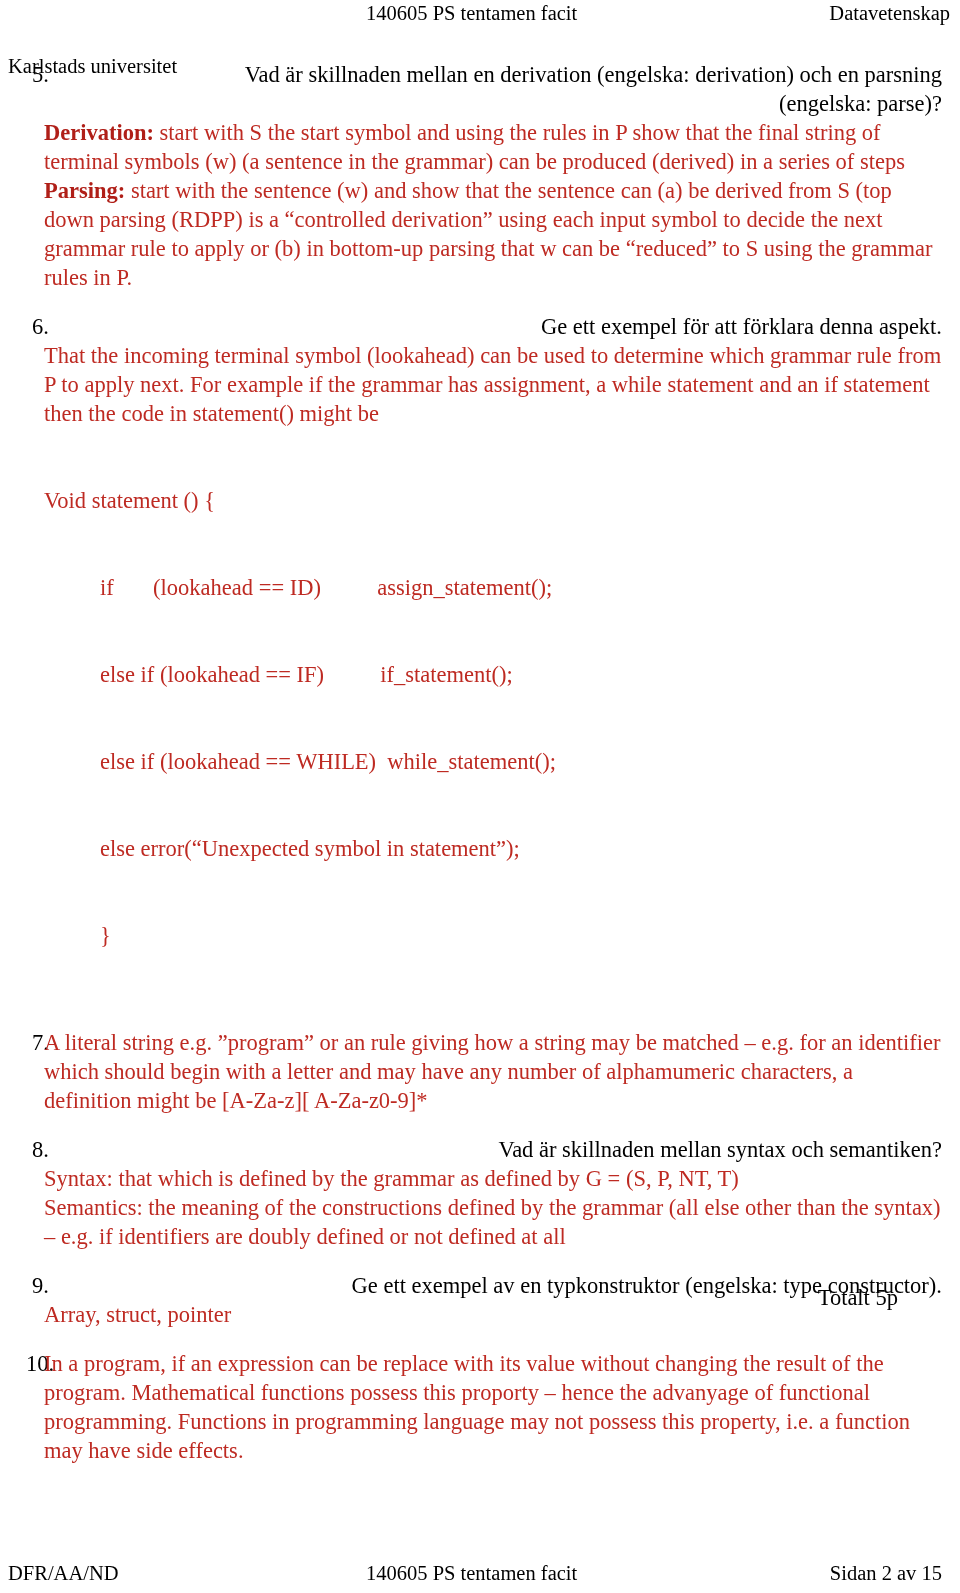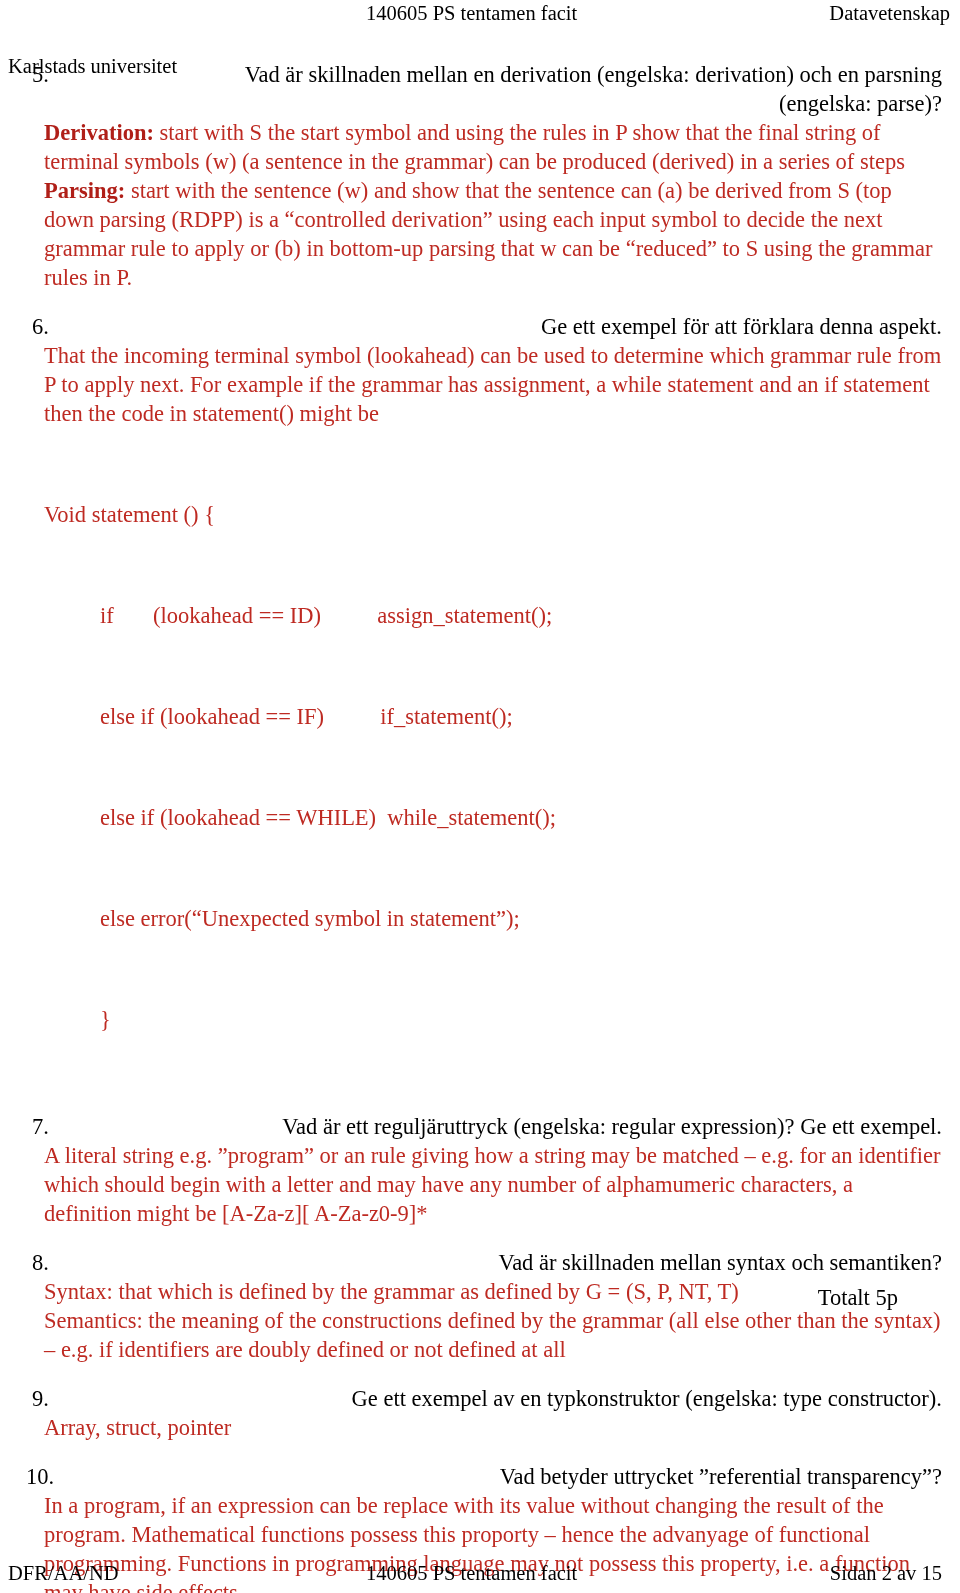--- a/index.html
+++ b/index.html
@@ -100,21 +100,21 @@
   }
 
   
   .code-block {
     font-size: 22.5px;
     line-height: 29px;
     color: #BE2A22;
     white-space: pre;
     font-family: "Liberation Serif", "DejaVu Serif", serif;
   }
-  .code-line { display: block; white-space: pre; margin-top: 14px; }
+  .code-line { display: block; white-space: pre; }
   .code-line.indent { padding-left: 56px; }
 
   .totals {
     position: absolute;
     right: 62px;
     top: 1283px;
     font-size: 22.5px;
     line-height: 29px;
     font-weight: normal;
     color: #000000;
@@ -158,21 +158,20 @@
           <span class="code-line indent">}</span>
         </div>
       </div>
     </div>
   </div>
 
   <div class="qblock">
     <div class="qrow">
       <div class="qnum">7.</div>
       <div class="qbody">
-        <div class="qtext">Vad är ett reguljäruttryck (engelska: regular expression)?  Ge ett exempel.</div>
         <div class="ans">A literal string e.g. ”program” or an rule giving how a string may be matched – e.g. for an identifier which should begin with a letter and may have any number of alphamumeric characters, a definition might be [A-Za-z][ A-Za-z0-9]*</div>
       </div>
     </div>
   </div>
 
   <div class="qblock">
     <div class="qrow">
       <div class="qnum">8.</div>
       <div class="qbody">
         <div class="qtext">Vad är skillnaden mellan syntax och semantiken?</div>
@@ -189,21 +188,20 @@
         <div class="qtext">Ge ett exempel av en typkonstruktor (engelska: type constructor).</div>
         <div class="ans">Array, struct, pointer</div>
       </div>
     </div>
   </div>
 
   <div class="qblock">
     <div class="qrow">
       <div class="qnum wide">10.</div>
       <div class="qbody">
-        <div class="qtext">Vad betyder uttrycket ”referential transparency”?</div>
         <div class="ans">In a program, if an expression can be replace with its value without changing the result of the program. Mathematical functions possess this proporty – hence the advanyage of functional programming. Functions in programming language may not possess this property, i.e. a function may have side effects.</div>
       </div>
     </div>
   </div>
 
 </div>
 
 <div class="totals">Totalt 5p</div>
 
 <div class="page-footer">

